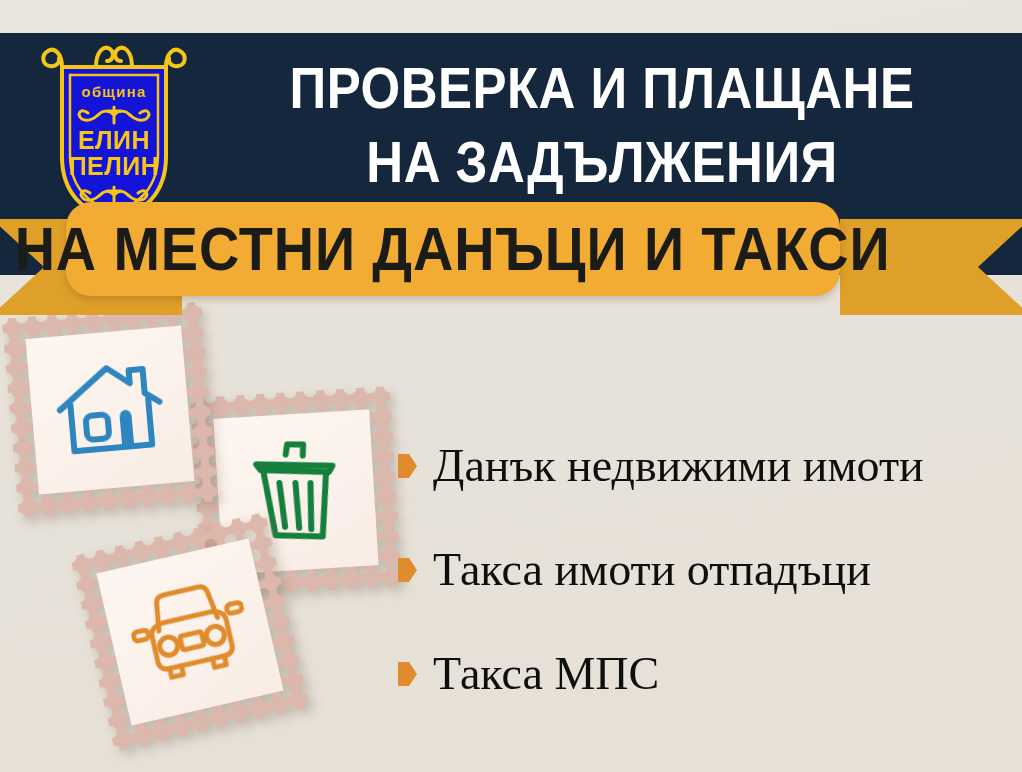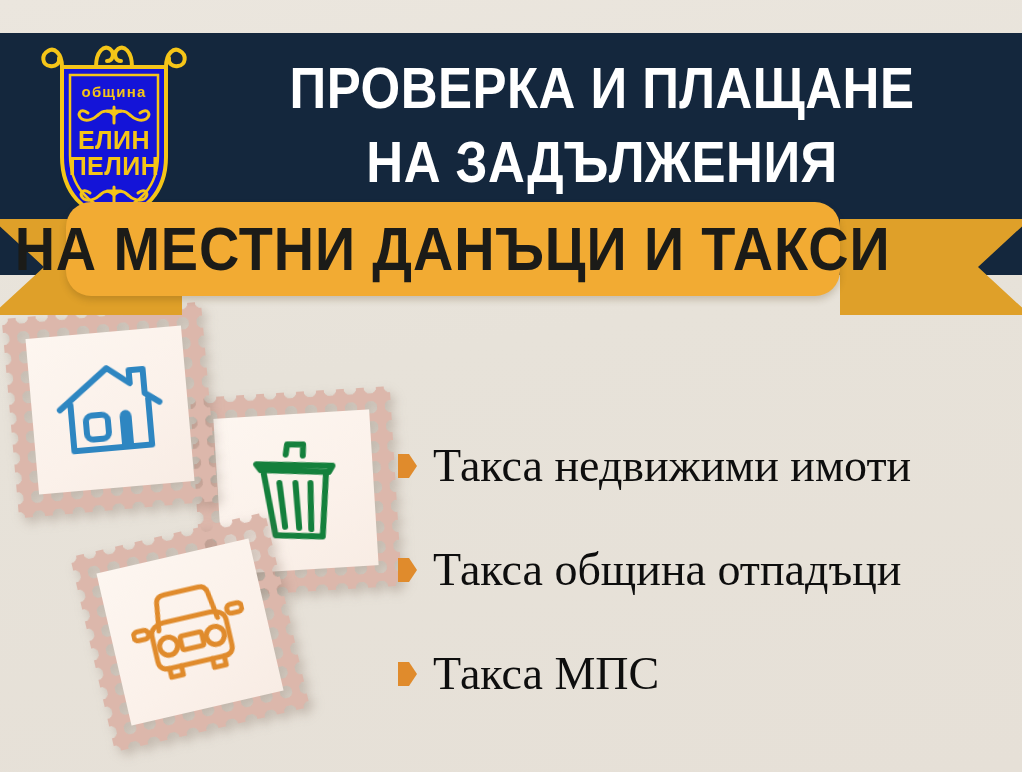--- a/index.html
+++ b/index.html
@@ -279,26 +279,26 @@
           </g>
         </svg>
       </div>
     </div>
   </div>
 
   <div class="list">
 
     <div class="list-item">
       <span class="bullet"></span>
-      <span class="item-label">Такса недвижими имоти</span>
+      <span class="item-label">Данък недвижими имоти</span>
     </div>
 
     <div class="list-item">
       <span class="bullet"></span>
-      <span class="item-label">Такса община отпадъци</span>
+      <span class="item-label">Такса имоти отпадъци</span>
     </div>
 
     <div class="list-item">
       <span class="bullet"></span>
       <span class="item-label">Такса МПС</span>
     </div>
   </div>
 
 </div>
 

